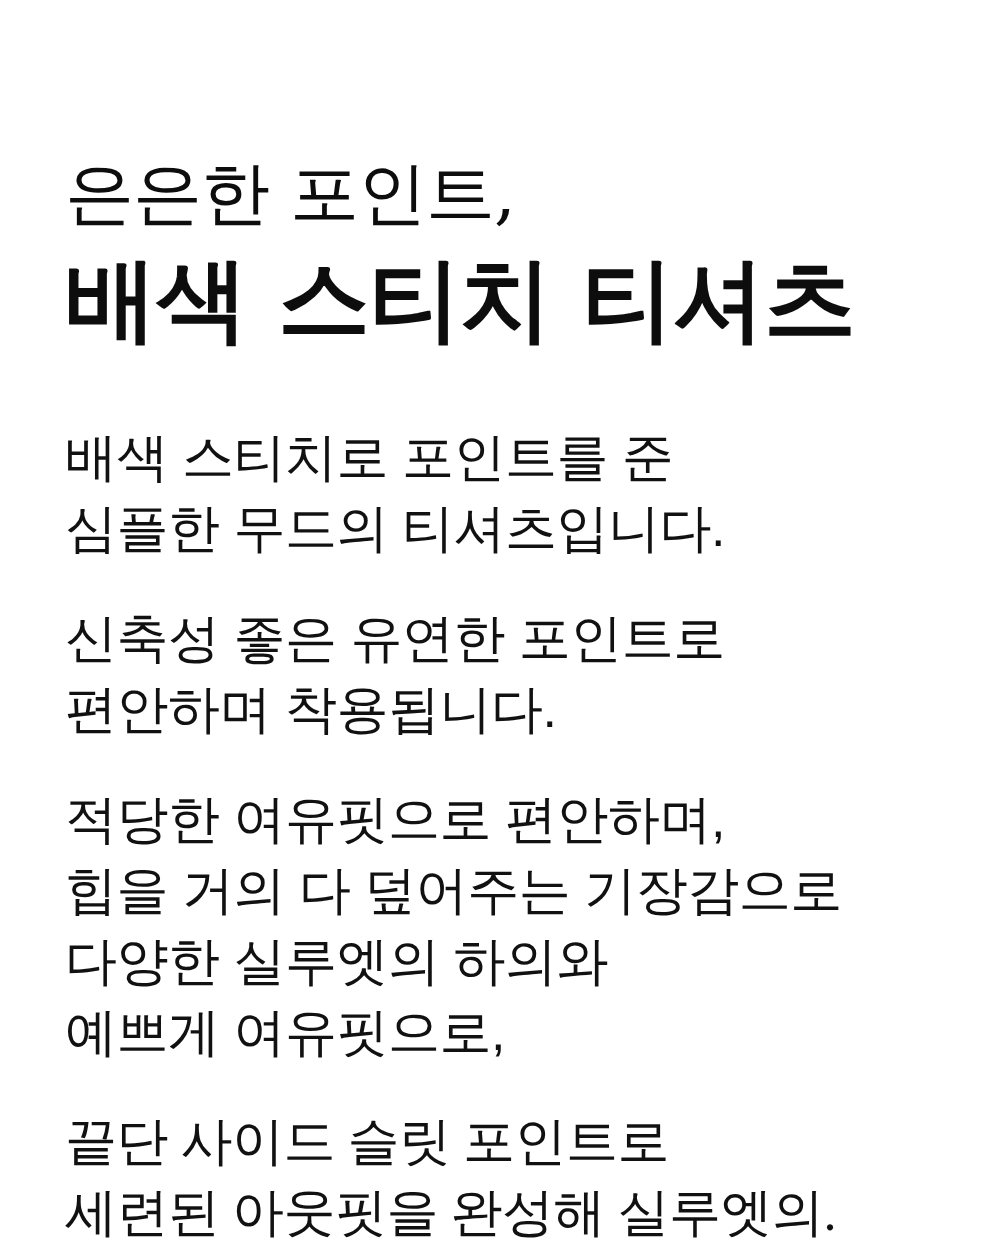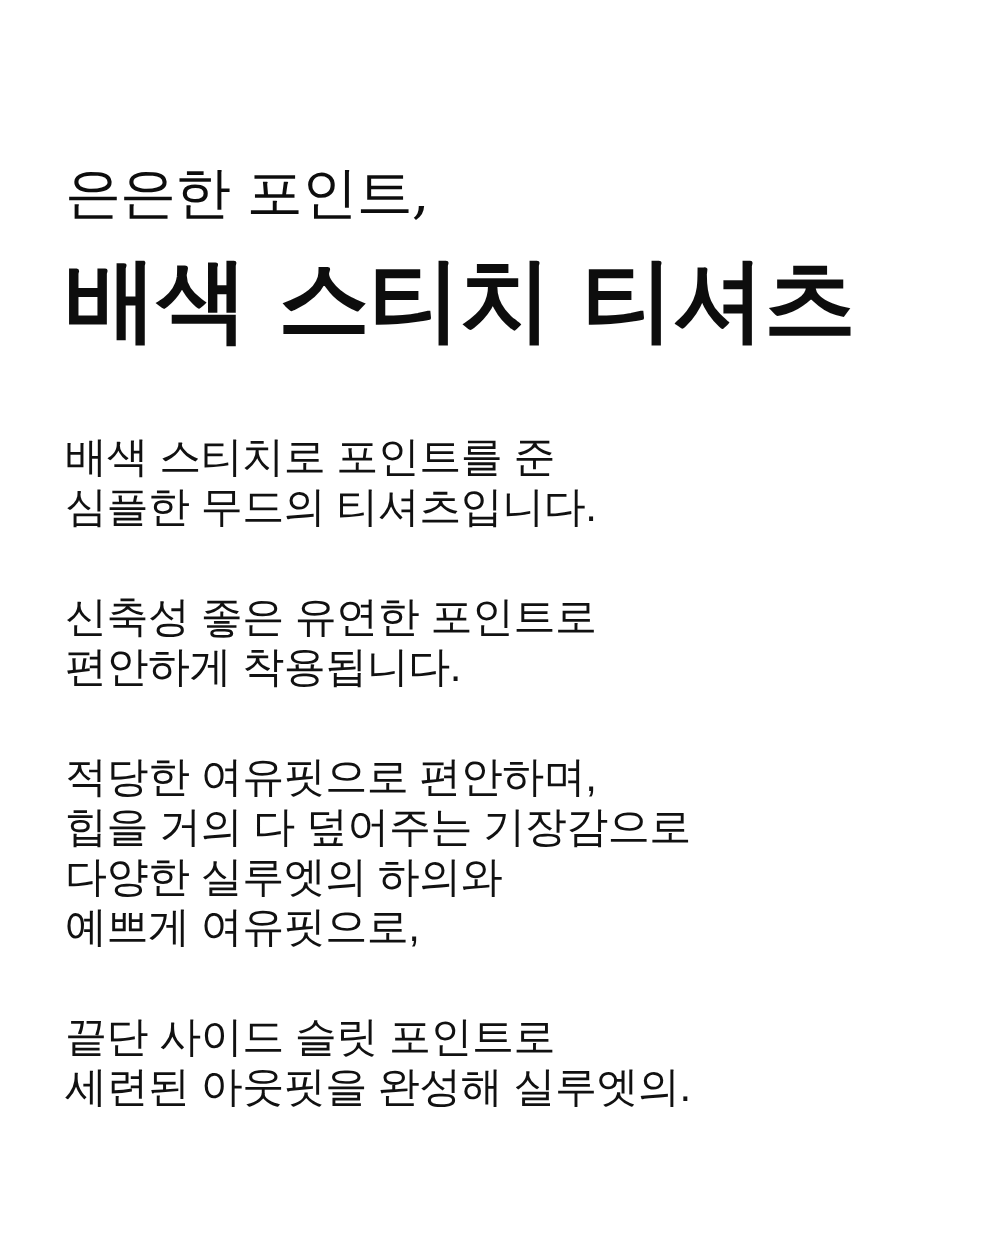--- a/index.html
+++ b/index.html
@@ -26,44 +26,46 @@
     font-family: "DejaVu Serif", "Liberation Serif", serif;
     font-weight: 400;
     color: #0d0d0d;
     letter-spacing: -1px;
   }
   .title .title-line {
     display: block;
     white-space: nowrap;
   }
   .title .title-line-1 {
-    font-size: 56px;
+    font-size: 69px;
     line-height: 106px;
   }
   .title .title-line-2 {
     font-size: 92px;
     line-height: 106px;
     font-weight: 700;
   }
   .body-copy {
     color: #111111;
   }
   .paragraph {
     margin: 0 0 60px 0;
     padding: 0;
   }
   .paragraph:last-child {
     margin-bottom: 0;
+    font-family: Liberation Serif, serif;
   }
   .line {
-    font-size: 42px;
+    font-size: 52px;
     line-height: 50px;
     white-space: nowrap;
     word-break: keep-all;
     letter-spacing: -0.5px;
+    margin-top: 21px;
   }
 </style>
 </head>
 <body>
 
 <div class="page">
 
   <h1 class="title">
     <span class="title-line title-line-1">은은한 포인트,</span>
     <span class="title-line title-line-2">배색 스티치 티셔츠</span>
@@ -71,21 +73,21 @@
 
   <div class="body-copy">
 
     <p class="paragraph">
       <span class="line" style="display: block;">배색 스티치로 포인트를 준</span>
       <span class="line" style="display: block;">심플한 무드의 티셔츠입니다.</span>
     </p>
 
     <p class="paragraph">
       <span class="line" style="display: block;">신축성 좋은 유연한 포인트로</span>
-      <span class="line" style="display: block;">편안하게 착용됩니다.</span>
+      <span class="line" style="display: block;">편안하며 착용됩니다.</span>
     </p>
 
     <p class="paragraph">
       <span class="line" style="display: block;">적당한 여유핏으로 편안하며,</span>
       <span class="line" style="display: block;">힙을 거의 다 덮어주는 기장감으로</span>
       <span class="line" style="display: block;">다양한 실루엣의 하의와</span>
       <span class="line" style="display: block;">예쁘게 여유핏으로,</span>
     </p>
 
     <p class="paragraph">

